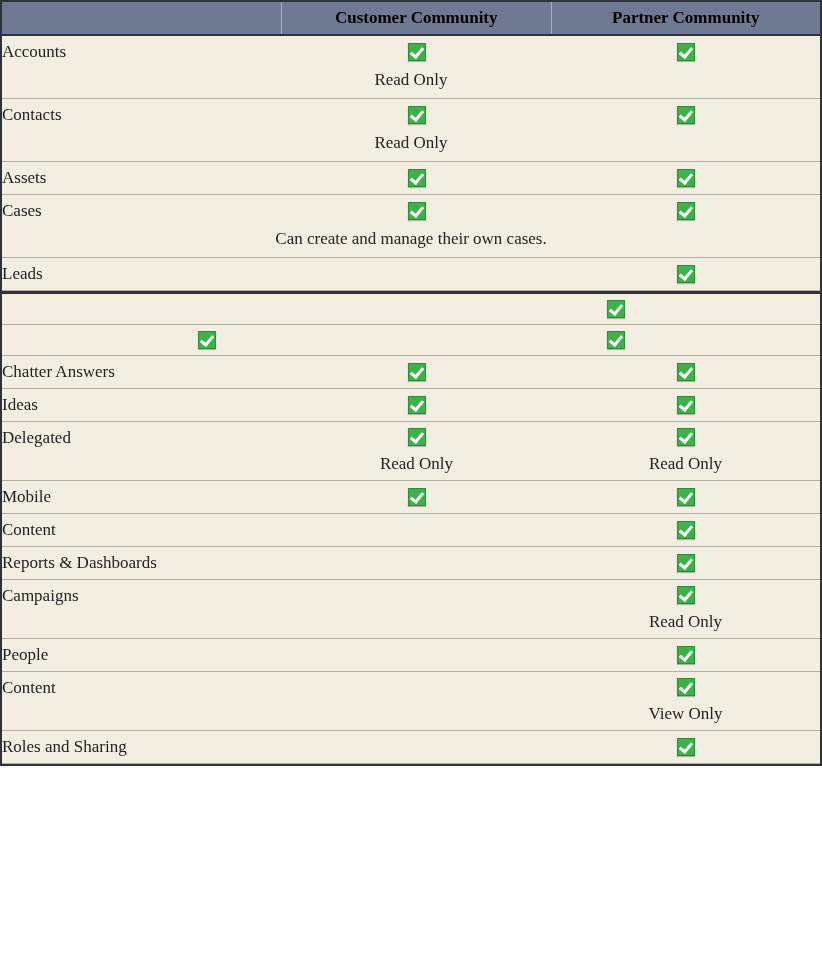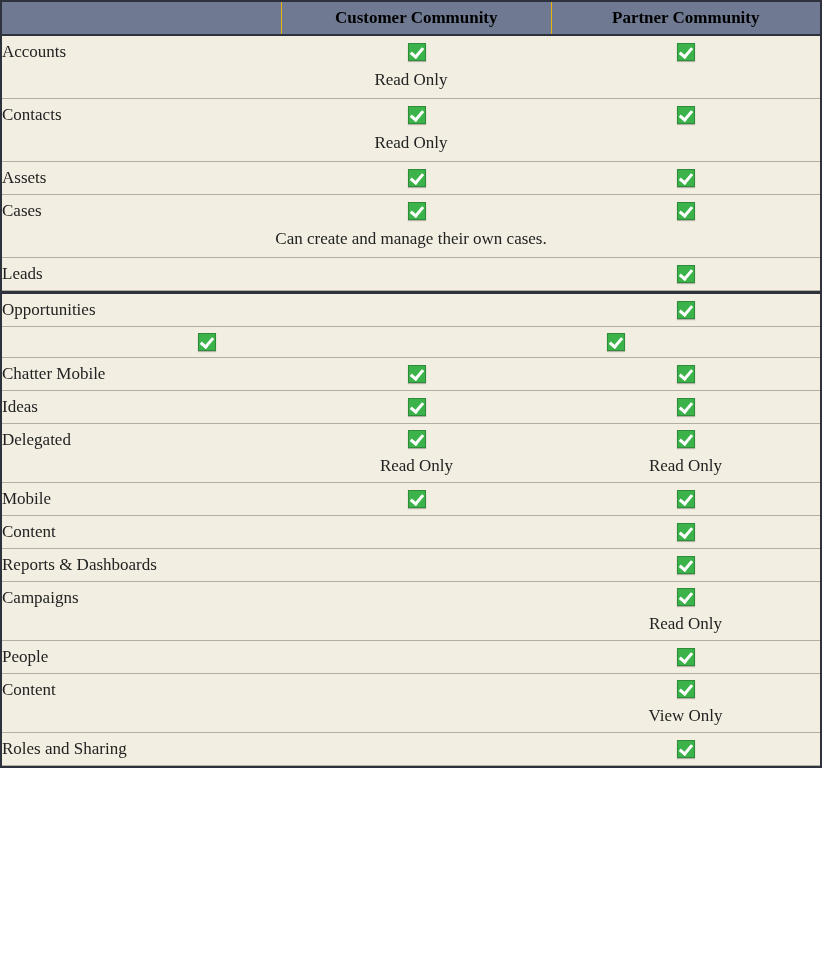--- a/index.html
+++ b/index.html
@@ -152,40 +152,39 @@
           <div class="cell feature-cell">Leads</div>
           <div class="cell comm-cell"></div>
           <div class="cell comm-cell">
             <span class="check"></span>
           </div>
         </div>
       </div>
       <div class="section-break"></div>
       <div class="row">
         <div class="row-top">
-          <div class="cell feature-cell">Opportunities</div>
-          <div class="cell comm-cell"></div>
-          <div class="cell comm-cell">
-            <span class="check"></span>
-          </div>
-        </div>
-      </div>
-      <div class="row">
-        <div class="row-top">
-          <div class="cell comm-cell">
-            <span class="check"></span>
-          </div>
-          <div class="cell comm-cell">
-            <span class="check"></span>
-          </div>
-        </div>
-      </div>
-      <div class="row">
-        <div class="row-top">
-          <div class="cell feature-cell">Chatter Mobile</div>
+          <div class="cell comm-cell"></div>
+          <div class="cell comm-cell">
+            <span class="check"></span>
+          </div>
+        </div>
+      </div>
+      <div class="row">
+        <div class="row-top">
+          <div class="cell comm-cell">
+            <span class="check"></span>
+          </div>
+          <div class="cell comm-cell">
+            <span class="check"></span>
+          </div>
+        </div>
+      </div>
+      <div class="row">
+        <div class="row-top">
+          <div class="cell feature-cell">Chatter Answers</div>
           <div class="cell comm-cell">
             <span class="check"></span>
           </div>
           <div class="cell comm-cell">
             <span class="check"></span>
           </div>
         </div>
       </div>
       <div class="row">
         <div class="row-top">

